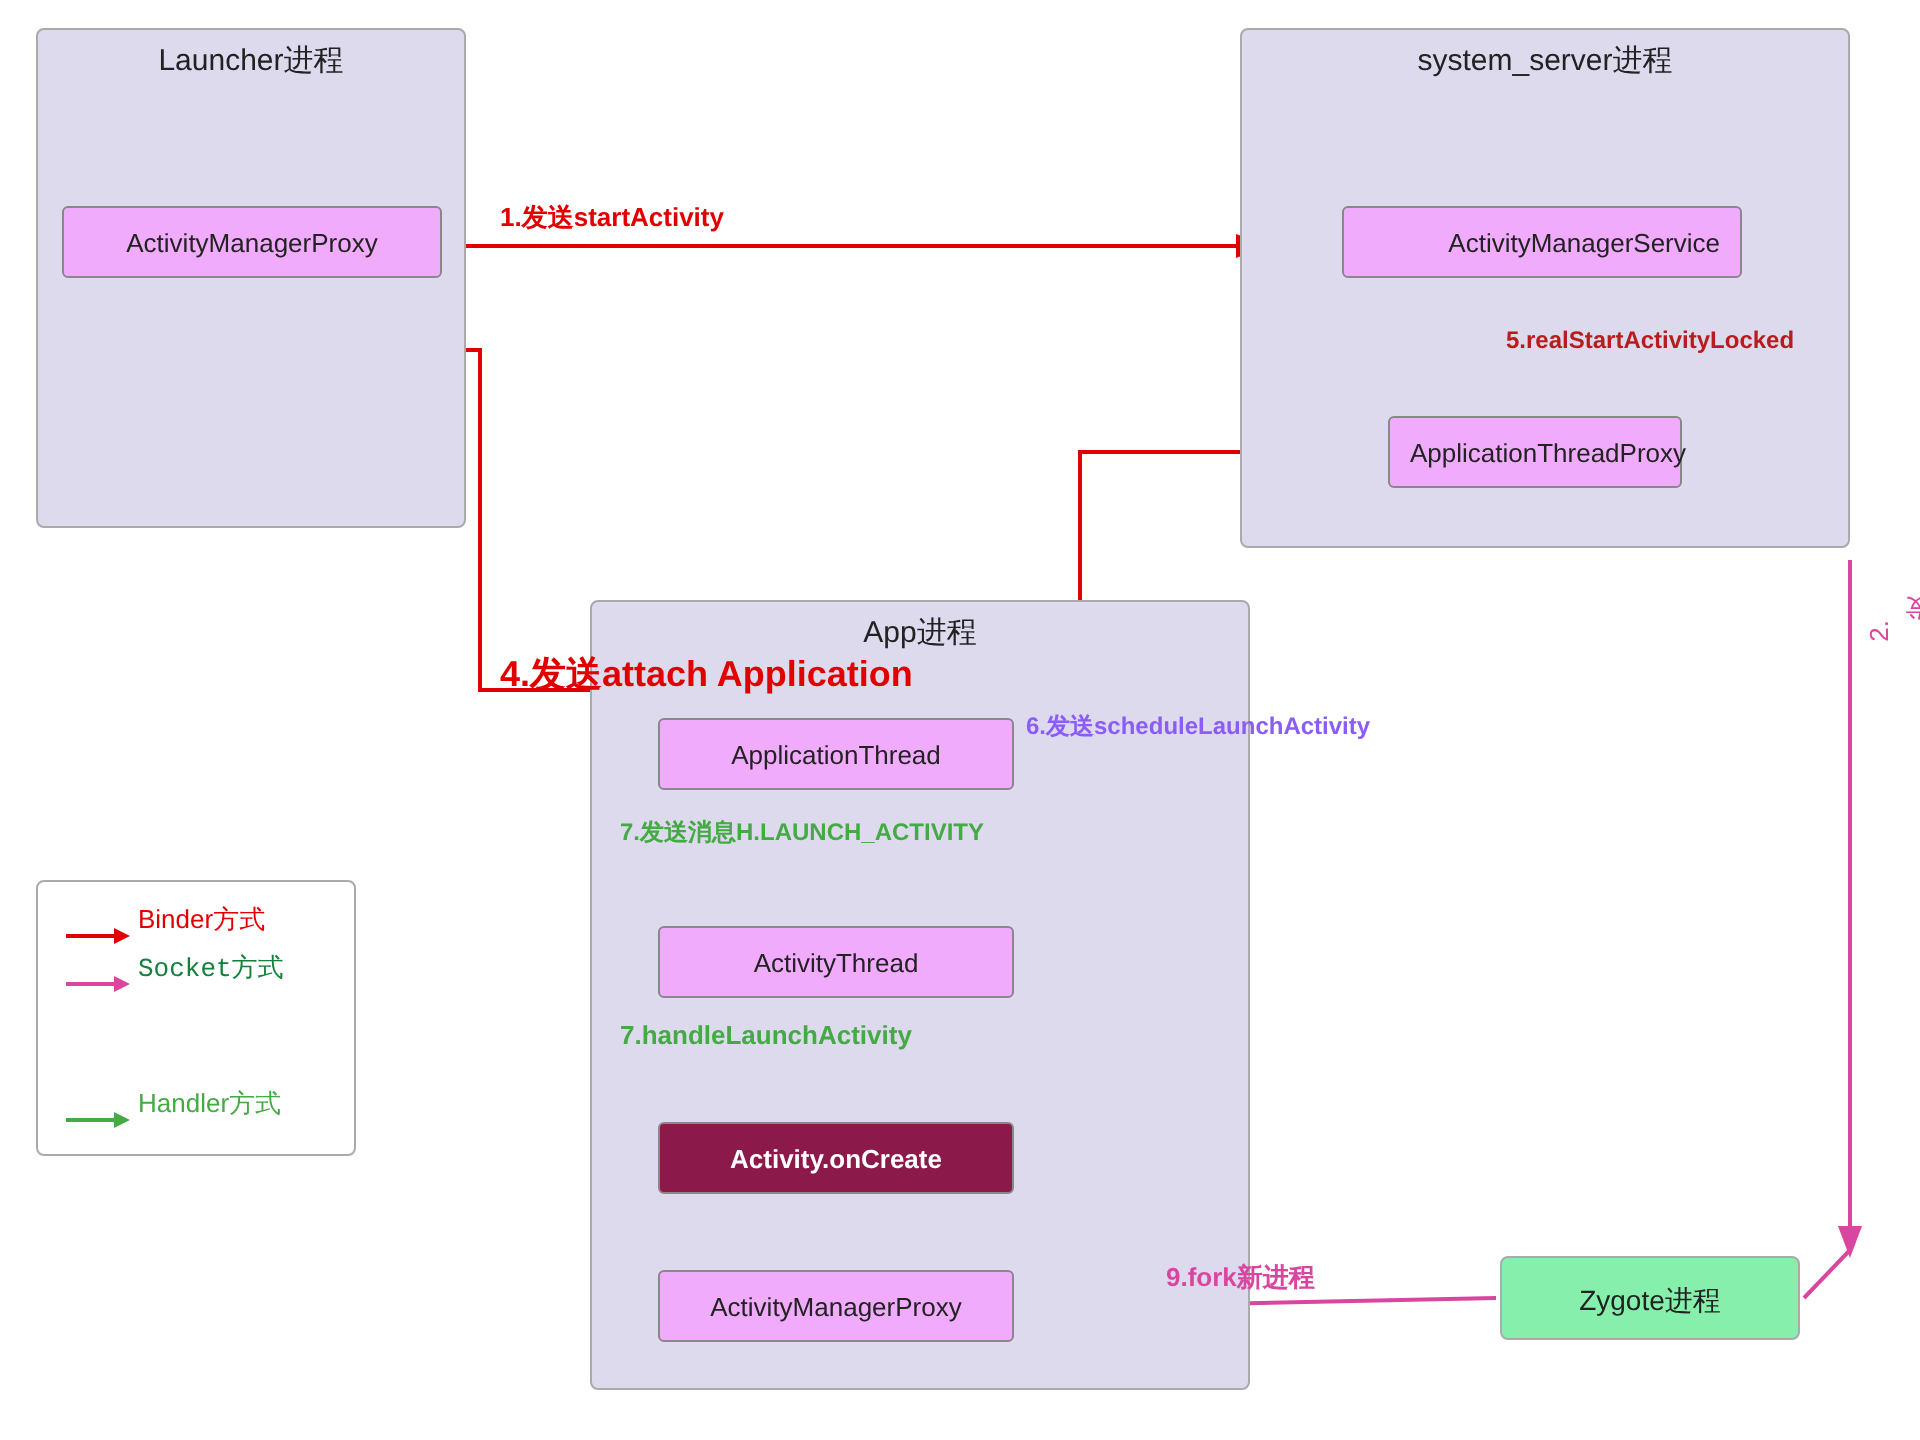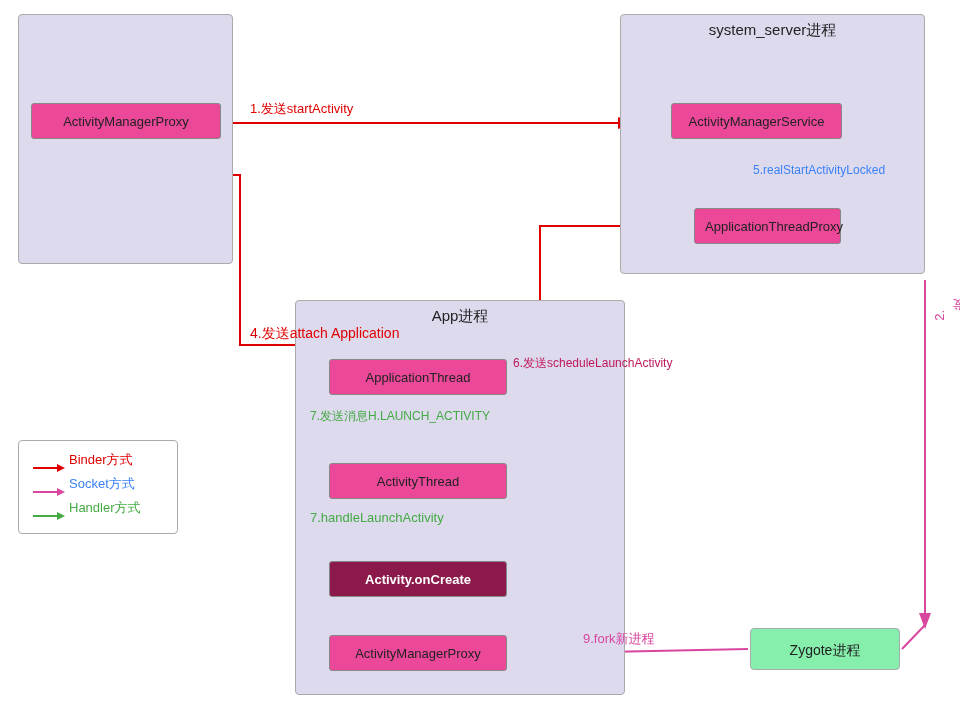--- a/index.html
+++ b/index.html
@@ -28,21 +28,21 @@
     .process-title {
       text-align: center;
       font-size: 15px;
       font-weight: normal;
       padding: 6px 8px;
       color: #222;
     }
 
     
     .component-box {
-      background: #ec4899;
+      background: #f0abfc;
       border: 1px solid #888;
       border-radius: 3px;
       padding: 5px 10px;
       text-align: center;
       font-size: 13px;
       color: #222;
       position: absolute;
     }
 
     
@@ -72,20 +72,21 @@
       height: 2px;
       margin-right: 8px;
       flex-shrink: 0;
     }
 
     
     .arrow-label {
       position: absolute;
       font-size: 13px;
       white-space: nowrap;
+      font-weight: bold;
     }
 
     
     .arrows-svg {
       position: absolute;
       top: 0; left: 0;
       width: 960px;
       height: 720px;
       pointer-events: none;
     }
@@ -149,29 +150,30 @@
 
     <line x1="748" y1="649" x2="510" y2="654" stroke="#d946a0" stroke-width="2" marker-end="url(#arrowPinkLeft)"></line>
 
     <line x1="925" y1="280" x2="925" y2="625" stroke="#d946a0" stroke-width="2" marker-end="url(#arrowPink)"></line>
 
     <line x1="925" y1="625" x2="902" y2="649" stroke="#d946a0" stroke-width="2"></line>
 
   </svg>
 
   <div class="process-box" style="left:18px; top:14px; width:215px; height:250px;">
+    <div class="process-title">Launcher进程</div>
     <div class="component-box" style="left:12px; top:88px; width:190px; height:36px; line-height:26px;">
       <span>ActivityManagerProxy</span>
     </div>
   </div>
 
   <div class="process-box" style="left:620px; top:14px; width:305px; height:260px;">
     <div class="process-title">system_server进程</div>
 
-    <div class="component-box" style="left:50px; top:88px; width:171px; height:36px; line-height:26px;">
+    <div class="component-box" style="left:50px; top:88px; width:200px; height:36px; line-height:26px;text-align:right;">
       <span>ActivityManagerService</span>
     </div>
 
     <div class="component-box" style="left:73px; top:193px; width:147px; height:36px; line-height:26px;">
       <span>ApplicationThreadProxy</span>
     </div>
   </div>
 
   <div class="process-box" style="left:295px; top:300px; width:330px; height:395px;">
     <div class="process-title">App进程</div>
@@ -194,29 +196,29 @@
   </div>
 
   <div class="standalone-box" style="left:750px; top:628px; width:150px; height:42px; line-height:26px;">
     <span>Zygote进程</span>
   </div>
 
   <div class="arrow-label" style="left:250px; top:100px; color:#e00000; font-size:13px;">
     <span>1.发送startActivity</span>
   </div>
 
-  <div class="arrow-label" style="left:250px; top:325px; color:#e00000; font-size:14px;">
+  <div class="arrow-label" style="left:250px; top:325px; color:#e00000; font-size:18px;">
     <span>4.发送attach Application</span>
   </div>
 
-  <div class="arrow-label" style="left:753px; top:163px; color:#3b82f6; font-size:12px;">
+  <div class="arrow-label" style="left:753px; top:163px; color:#b91c1c; font-size:12px;">
     <span>5.realStartActivityLocked</span>
   </div>
 
-  <div class="arrow-label" style="left:513px; top:355px; color:#be185d; font-size:12px;">
+  <div class="arrow-label" style="left:513px; top:355px; color:#8b5cf6; font-size:12px;">
     <span>6.发送scheduleLaunchActivity</span>
   </div>
 
   <div class="arrow-label" style="left:310px; top:408px; color:#44aa44; font-size:12px;">
     <span>7.发送消息H.LAUNCH_ACTIVITY</span>
   </div>
 
   <div class="arrow-label" style="left:310px; top:510px; color:#44aa44; font-size:13px;">
     <span>7.handleLaunchActivity</span>
   </div>
@@ -233,23 +235,23 @@
     <div class="legend-item">
       <div class="legend-line" style="background:#e00000; position:relative;">
         <span style="position:absolute; right:-4px; top:-3px; width:0; height:0; border-top:4px solid transparent; border-bottom:4px solid transparent; border-left:8px solid #e00000;"></span>
       </div>
       <span style="color:#e00000;">Binder方式</span>
     </div>
     <div class="legend-item">
       <div class="legend-line" style="background:#d946a0; position:relative;">
         <span style="position:absolute; right:-4px; top:-3px; width:0; height:0; border-top:4px solid transparent; border-bottom:4px solid transparent; border-left:8px solid #d946a0;"></span>
       </div>
-      <span style="color:#3b82f6;">Socket方式</span>
+      <span style="color:#15803d;font-family:Liberation Mono, monospace;">Socket方式</span>
     </div>
     <div class="legend-item">
       <div class="legend-line" style="background:#44aa44; position:relative;">
         <span style="position:absolute; right:-4px; top:-3px; width:0; height:0; border-top:4px solid transparent; border-bottom:4px solid transparent; border-left:8px solid #44aa44;"></span>
       </div>
-      <span style="color:#44aa44;">Handler方式</span>
+      <span style="color:#44aa44;margin-top:44px;">Handler方式</span>
     </div>
   </div>
 
 </div>
 
 </body></html>

